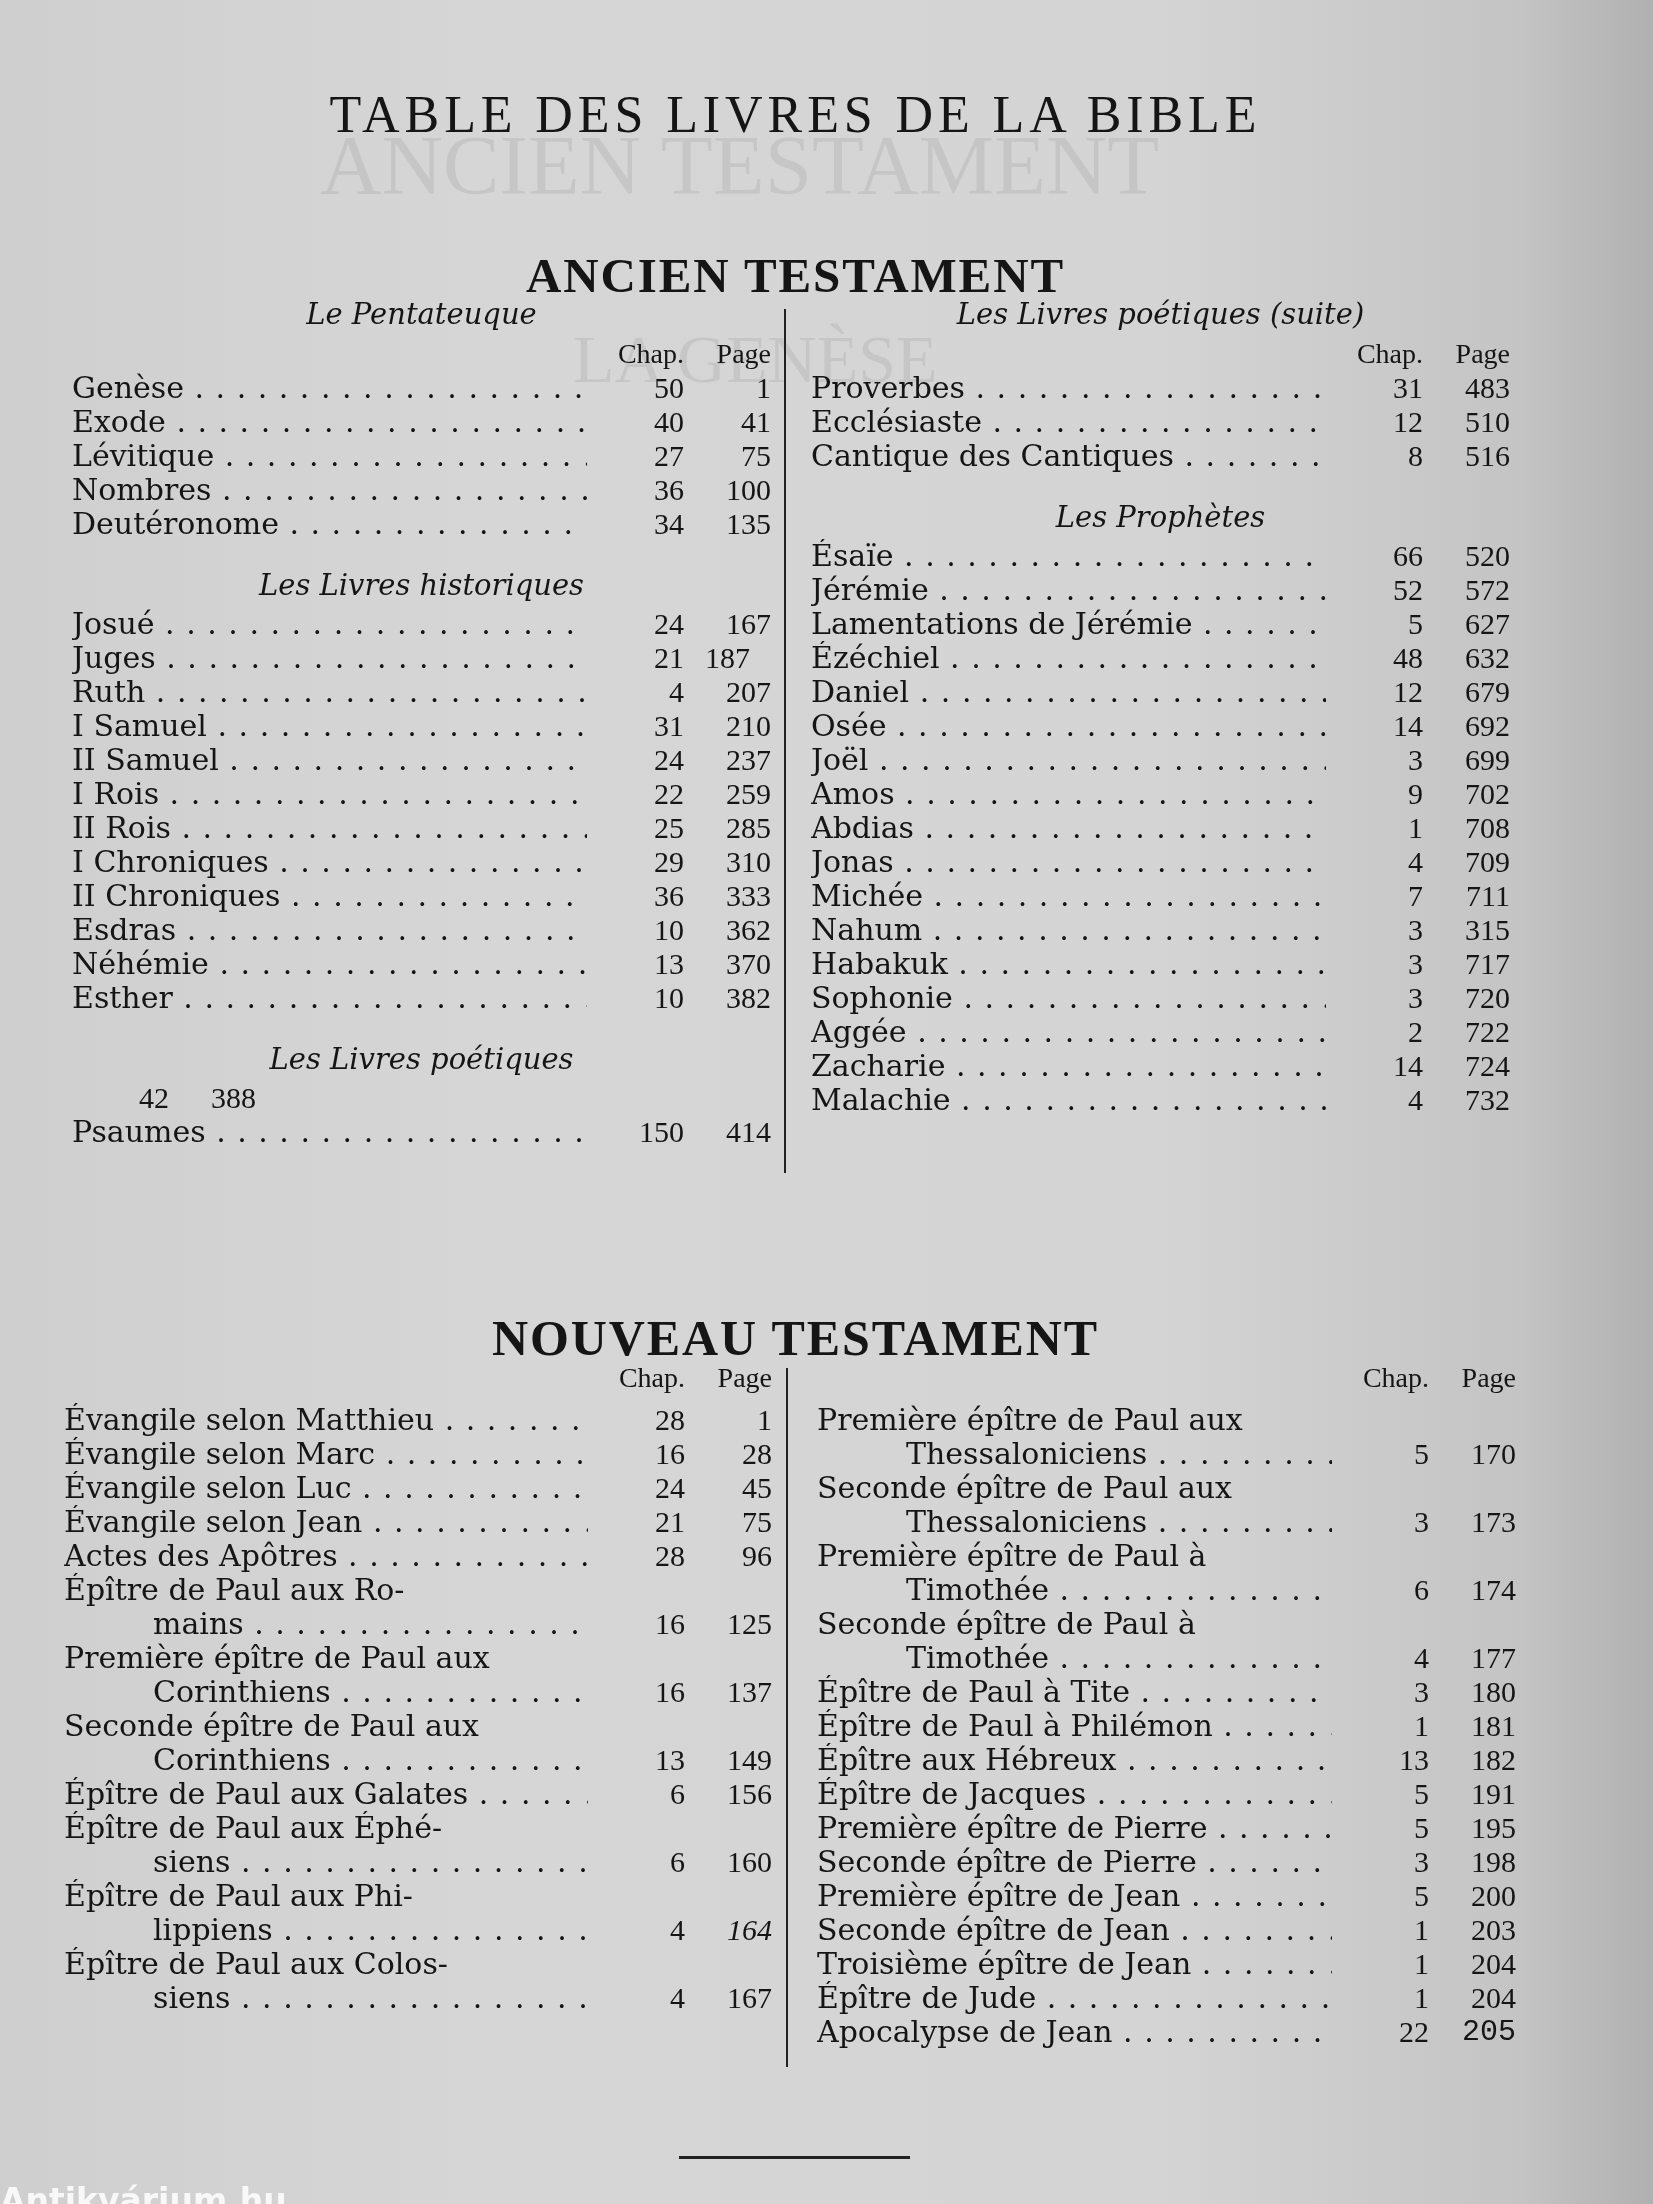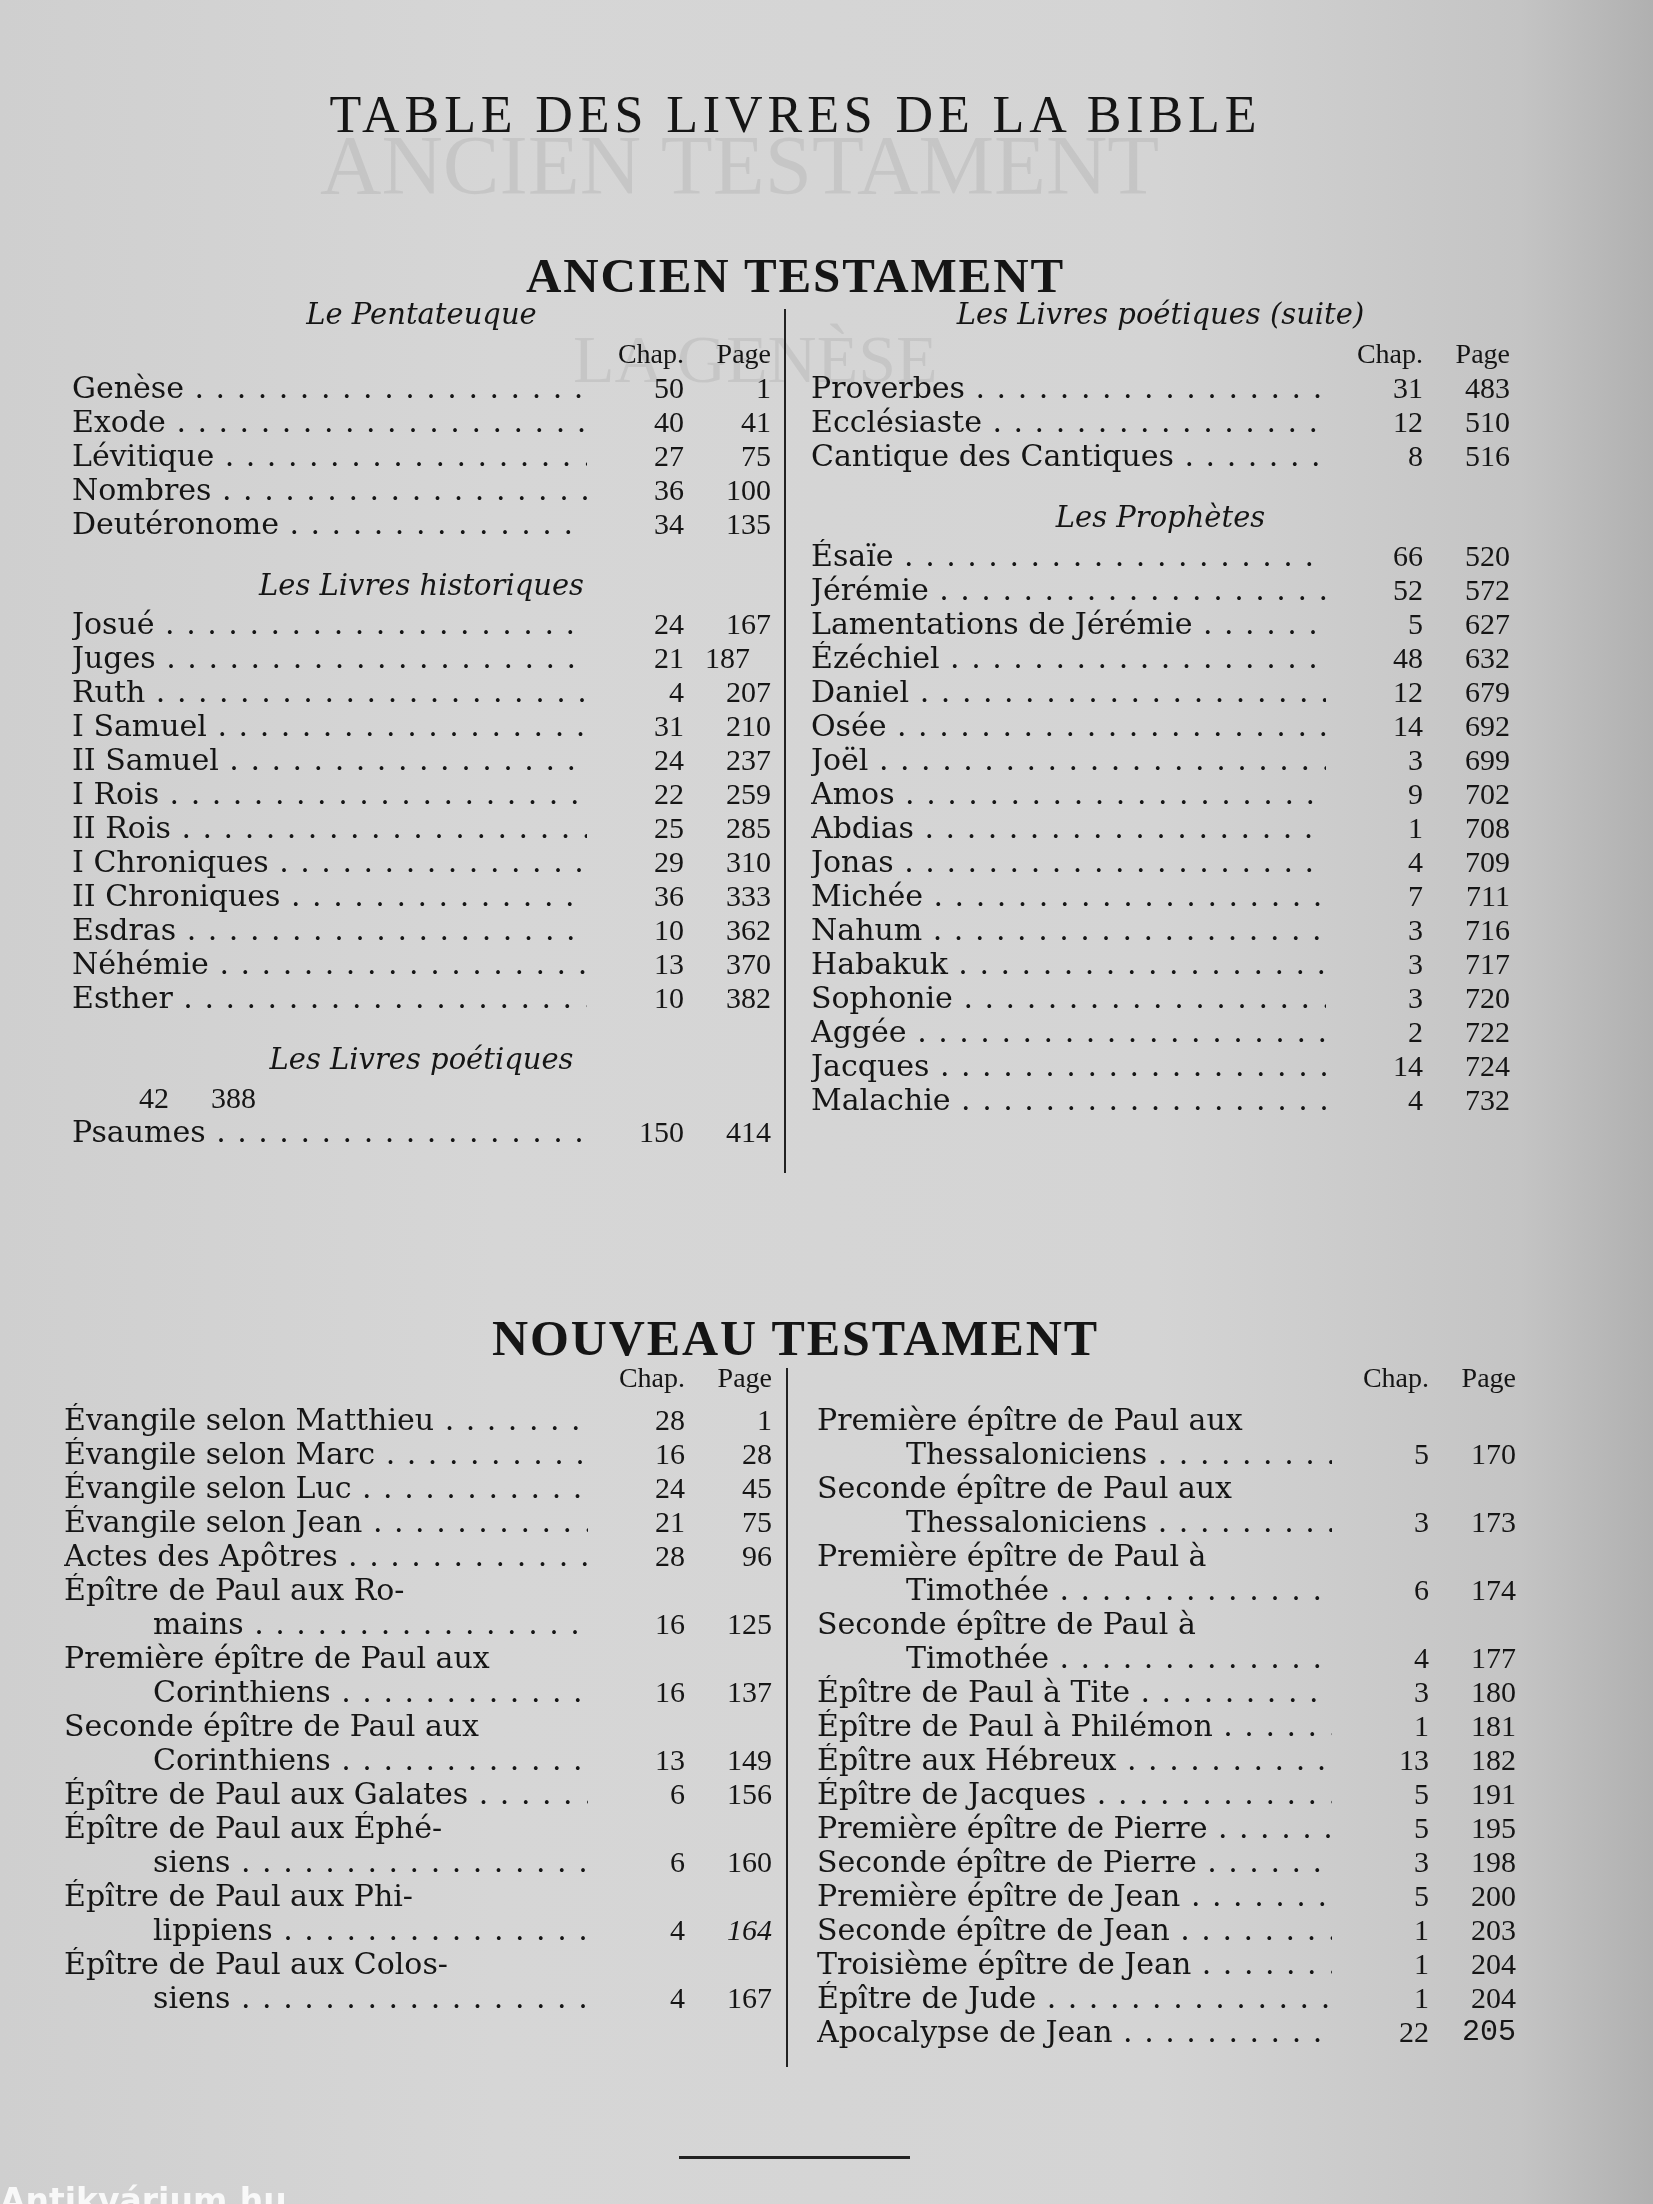--- a/index.html
+++ b/index.html
@@ -230,39 +230,39 @@
       <span class="page" style="width: 87px;">709</span>
     </div>
     <div class="row">
       <span class="name">Michée</span>
       <span class="chap" style="width: 97px;">7</span>
       <span class="page" style="width: 87px;">711</span>
     </div>
     <div class="row">
       <span class="name">Nahum</span>
       <span class="chap" style="width: 97px;">3</span>
-      <span class="page" style="width: 87px;">716</span>
+      <span class="page" style="width: 87px;">315</span>
     </div>
     <div class="row">
       <span class="name">Habakuk</span>
       <span class="chap" style="width: 97px;">3</span>
       <span class="page" style="width: 87px;">717</span>
     </div>
     <div class="row">
       <span class="name">Sophonie</span>
       <span class="chap" style="width: 97px;">3</span>
       <span class="page" style="width: 87px;">720</span>
     </div>
     <div class="row">
       <span class="name">Aggée</span>
       <span class="chap" style="width: 97px;">2</span>
       <span class="page" style="width: 87px;">722</span>
     </div>
     <div class="row">
-      <span class="name">Jacques</span>
+      <span class="name">Zacharie</span>
       <span class="chap" style="width: 97px;">14</span>
       <span class="page" style="width: 87px;">724</span>
     </div>
     <div class="row">
       <span class="name">Malachie</span>
       <span class="chap" style="width: 97px;">4</span>
       <span class="page" style="width: 87px;">732</span>
     </div>
   </div>
 

